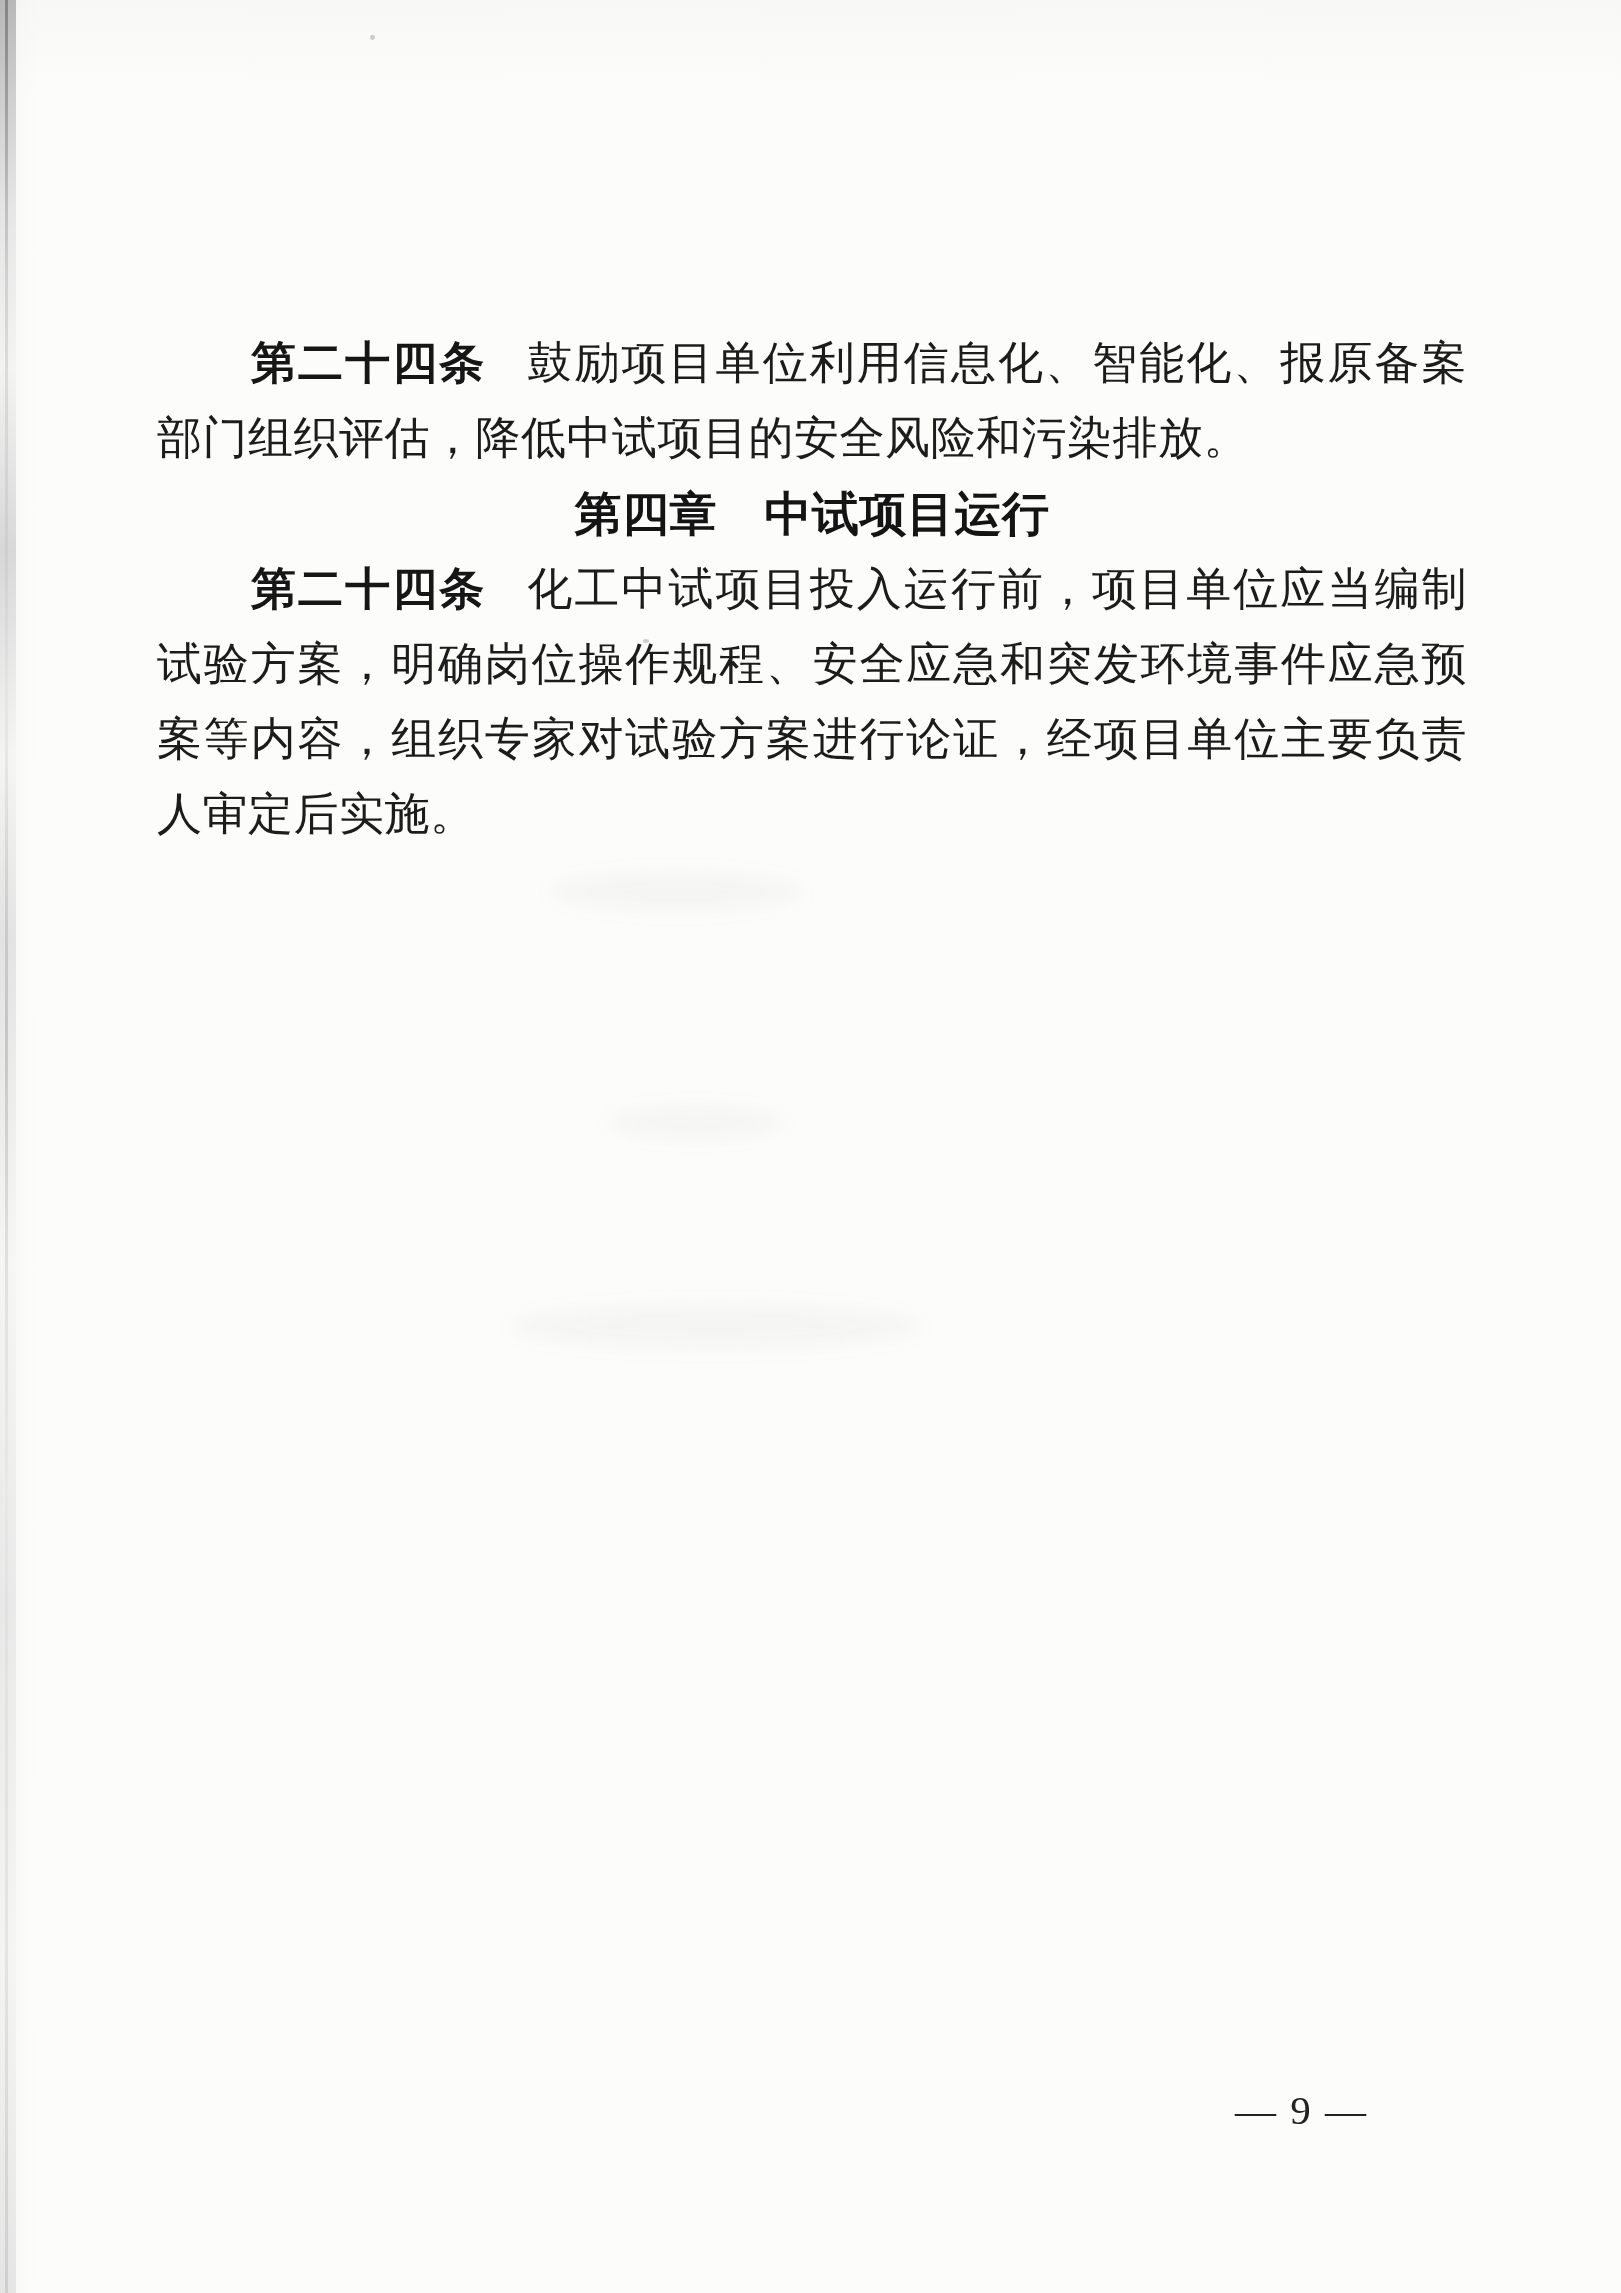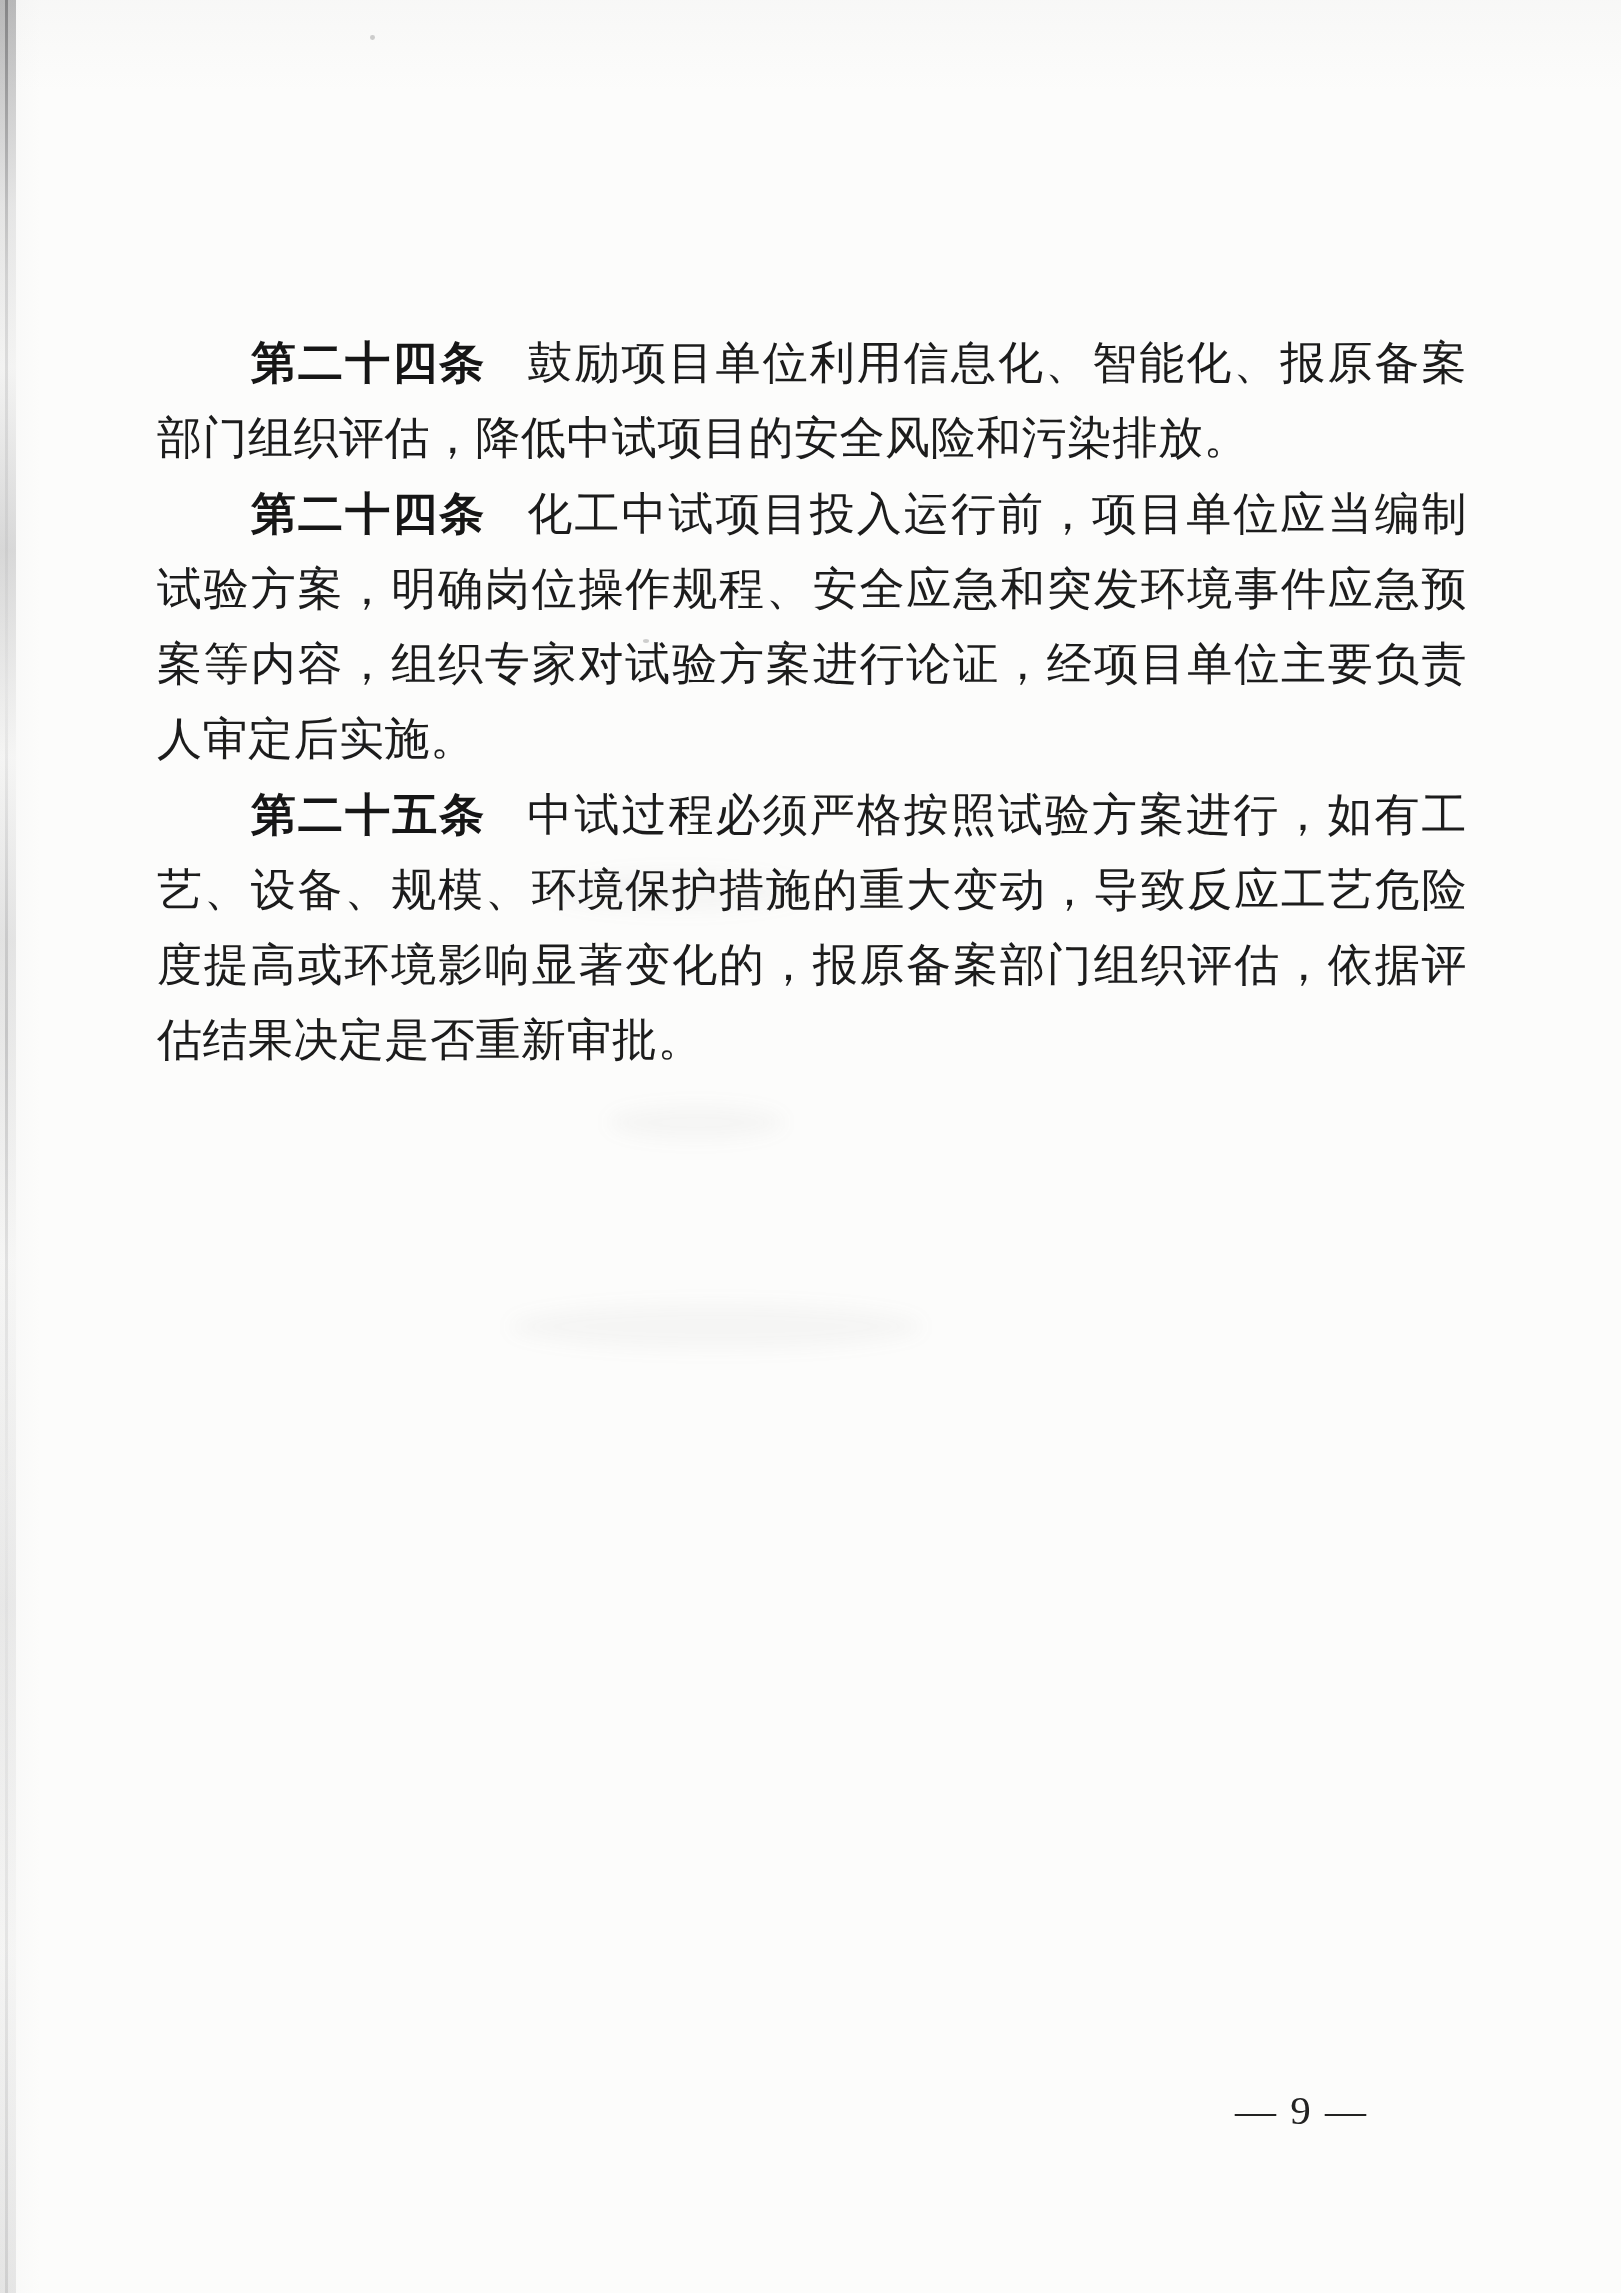--- a/index.html
+++ b/index.html
@@ -110,21 +110,21 @@
 <div class="smudge smudge-c"></div>
 <div class="speck" style="left:370px; top:35px; width:4.9px; height:4.9px;"></div>
 <div class="speck" style="left:643px; top:639px; width:5.9px; height:3.9px;"></div>
 
 <div class="text-block">
 
 
 
   <p class="article"><span class="article-label">第二十四条</span><span>鼓励项目单位利用信息化、智能化、报原备案部门组织评估，降低中试项目的安全风险和污染排放。</span></p>
 
+  <p class="chapter-heading">第四章　中试项目运行</p>
 
   <p class="article"><span class="article-label">第二十四条</span><span>化工中试项目投入运行前，项目单位应当编制试验方案，明确岗位操作规程、安全应急和突发环境事件应急预案等内容，组织专家对试验方案进行论证，经项目单位主要负责人审定后实施。</span></p>
 
-  <p class="article"><span class="article-label">第二十五条</span><span>中试过程必须严格按照试验方案进行，如有工艺、设备、规模、环境保护措施的重大变动，导致反应工艺危险度提高或环境影响显著变化的，报原备案部门组织评估，依据评估结果决定是否重新审批。</span></p>
 
 </div>
 
 <div class="page-footer">— 9 —</div>
 
 
 </body></html>

